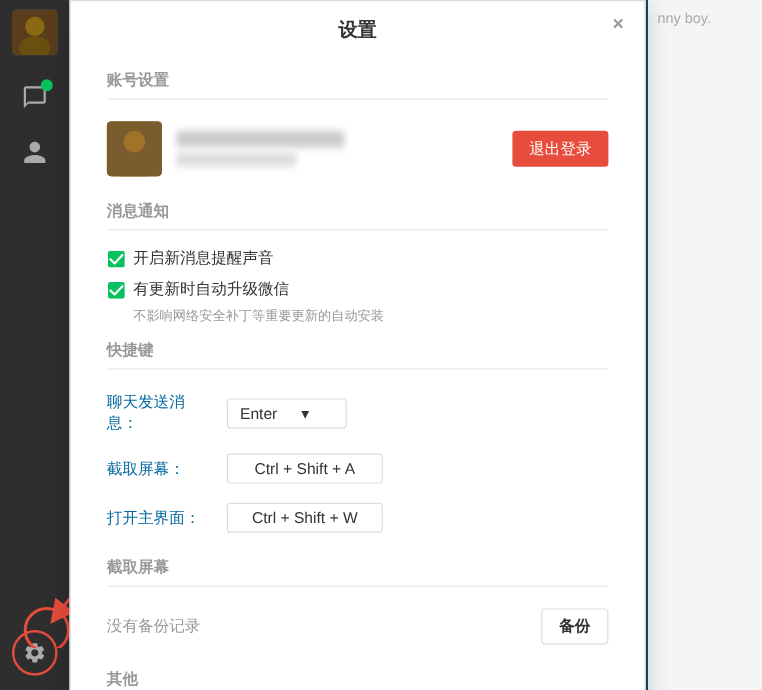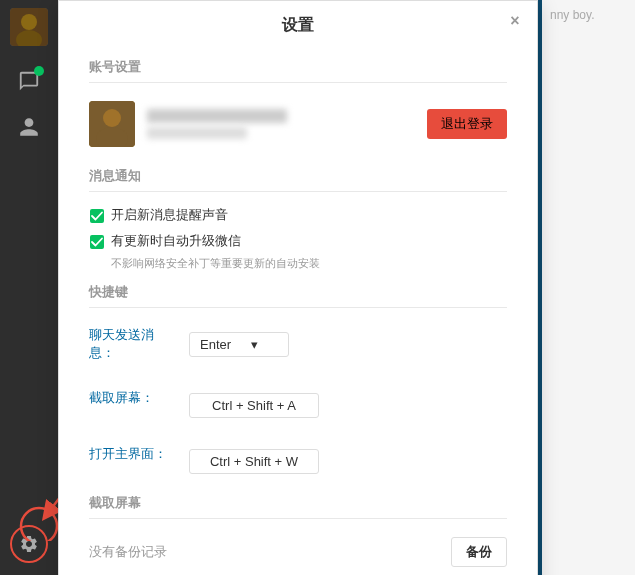--- a/index.html
+++ b/index.html
@@ -180,21 +180,21 @@
     .account-id-blur {
       width: 100px;
       height: 12px;
       background: #ddd;
       border-radius: 2px;
       filter: blur(3px);
     }
 
     .logout-btn {
       background: #e74c3c;
-      color: #000000;
+      color: #ffffff;
       border: none;
       padding: 6px 14px;
       border-radius: 3px;
       cursor: pointer;
       font-size: 13px;
       font-family: "Microsoft YaHei", sans-serif;
     }
 
     
     .checkbox-row {
@@ -262,21 +262,20 @@
 
     .shortcut-key-box {
       border: 1px solid #ddd;
       border-radius: 3px;
       padding: 4px 18px;
       font-size: 13px;
       color: #333;
       background: #fff;
       min-width: 130px;
       text-align: center;
-      margin-top: 15px;
     }
 
     
     .backup-row {
       display: flex;
       align-items: center;
       padding: 8px 0;
       gap: 10px;
     }
 
@@ -299,21 +298,21 @@
     }
 
     
     .right-panel {
       position: absolute;
       top: 0;
       right: 0;
       width: 97px;
       height: 575px;
       background: #f5f5f5;
-      border-left: 4px solid #0c4a6e;
+      border-left: 2px solid #0c4a6e;
     }
 
     .right-panel-text {
       font-size: 12px;
       color: #aaa;
       padding: 8px;
       white-space: nowrap;
     }
 
     

